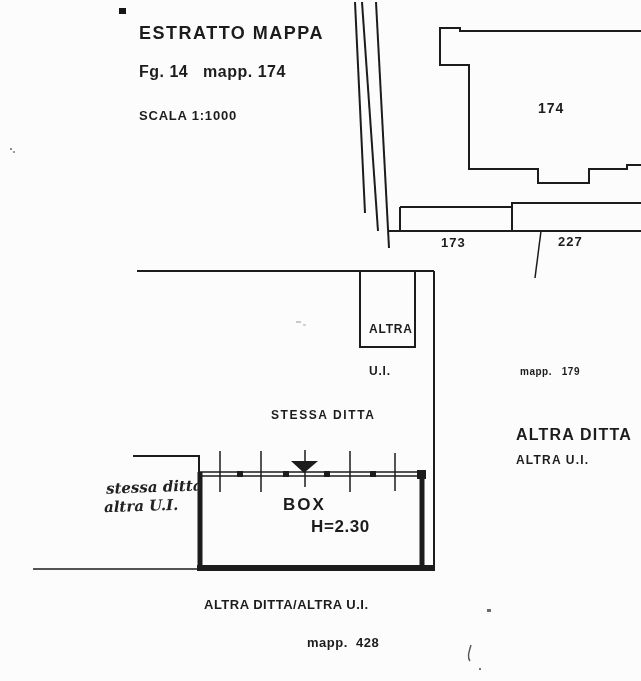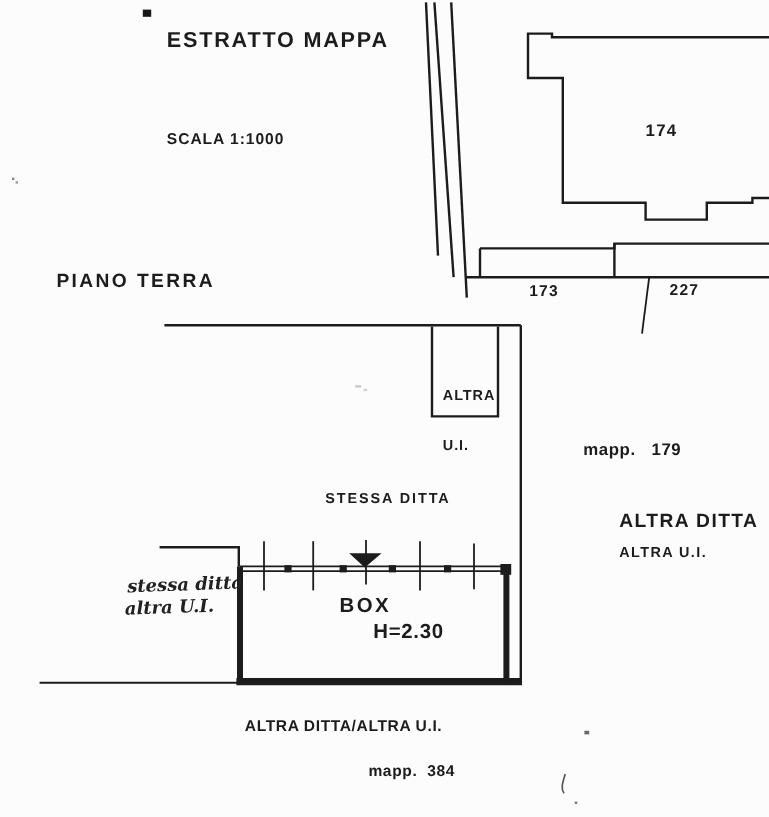--- a/index.html
+++ b/index.html
@@ -25,21 +25,21 @@
   }
   .title        {left:139px;top:24px; font-size:18px;letter-spacing:1.5px;}
   .sheet        {left:139px;top:64px; font-size:16px;letter-spacing:0.5px;}
   .scale        {left:139px;top:109px;font-size:13px;letter-spacing:0.8px;}
   .p174         {left:538px;top:101px;font-size:14px;letter-spacing:1px;}
   .p173         {left:441px;top:236px;font-size:13px;letter-spacing:1px;}
   .p175         {left:558px;top:235px;font-size:13px;letter-spacing:1px;}
   .piano        {left:47px; top:227px;font-size:16px;letter-spacing:2px;}
   .altra-ui-box {left:369px;top:294px;font-size:12px;letter-spacing:0.8px;line-height:14px;}
   .stessa       {left:271px;top:409px;font-size:12px;letter-spacing:1.6px;}
-  .mapp179      {left:486px;top:367px;font-size:14px;letter-spacing:0.5px;}
+  .mapp179      {left:520px;top:367px;font-size:10px;letter-spacing:0.5px;}
   .altraditta-r {left:516px;top:427px;font-size:16px;letter-spacing:1.2px;}
   .altraui-r    {left:516px;top:454px;font-size:12px;letter-spacing:1.2px;}
   .boxlbl       {left:272px;top:496px;font-size:17px;letter-spacing:2px;margin-left:11px;}
   .boxh         {left:311px;top:518px;font-size:17px;letter-spacing:0.6px;}
   .bottom-owner {left:204px;top:598px;font-size:13px;letter-spacing:0.5px;}
   .mapp428      {left:307px;top:636px;font-size:13px;letter-spacing:0.5px;}
   .handwritten{
     position:absolute;
     font-family:"DejaVu Serif",serif;
     font-style:italic;
@@ -114,40 +114,40 @@
       <rect x="13" y="151" width="2" height="2" fill="#9a9a9a"></rect>
       <rect x="296" y="321" width="5" height="2" fill="#c9c9c9"></rect>
       <rect x="303" y="324" width="3" height="2" fill="#d2d2d2"></rect>
       <rect x="487" y="609" width="4" height="3" fill="#6a6a6a"></rect>
       <path d="M471,645 C469,652 467,657 470,661" stroke="#555" stroke-width="1.4" fill="none"></path>
       <rect x="479" y="668" width="2" height="2" fill="#777"></rect>
     </g>
   </svg>
 
   <div class="lbl title">ESTRATTO MAPPA</div>
+  <div class="lbl sheet">Fg. 14   mapp. 174</div>
   <div class="lbl scale">SCALA 1:1000</div>
 
   <div class="lbl p174">174</div>
   <div class="lbl p173">173</div>
   <div class="lbl p175">227</div>
 
-  <div class="lbl piano">PIANO TERRA</div>
 
   <div class="lbl altra-ui-box">
     <div>ALTRA</div>
     <div>U.I.</div>
   </div>
 
   <div class="lbl stessa">STESSA DITTA</div>
 
   <div class="lbl mapp179">mapp.   179</div>
   <div class="lbl altraditta-r">ALTRA DITTA</div>
   <div class="lbl altraui-r">ALTRA U.I.</div>
 
   <div class="handwritten hw1">stessa ditta</div>
   <div class="handwritten hw2">altra U.I.</div>
 
   <div class="lbl boxlbl">BOX</div>
   <div class="lbl boxh">H=2.30</div>
 
   <div class="lbl bottom-owner">ALTRA DITTA/ALTRA U.I.</div>
-  <div class="lbl mapp428">mapp.  384</div>
+  <div class="lbl mapp428">mapp.  428</div>
 </div>
 
 </body></html>

